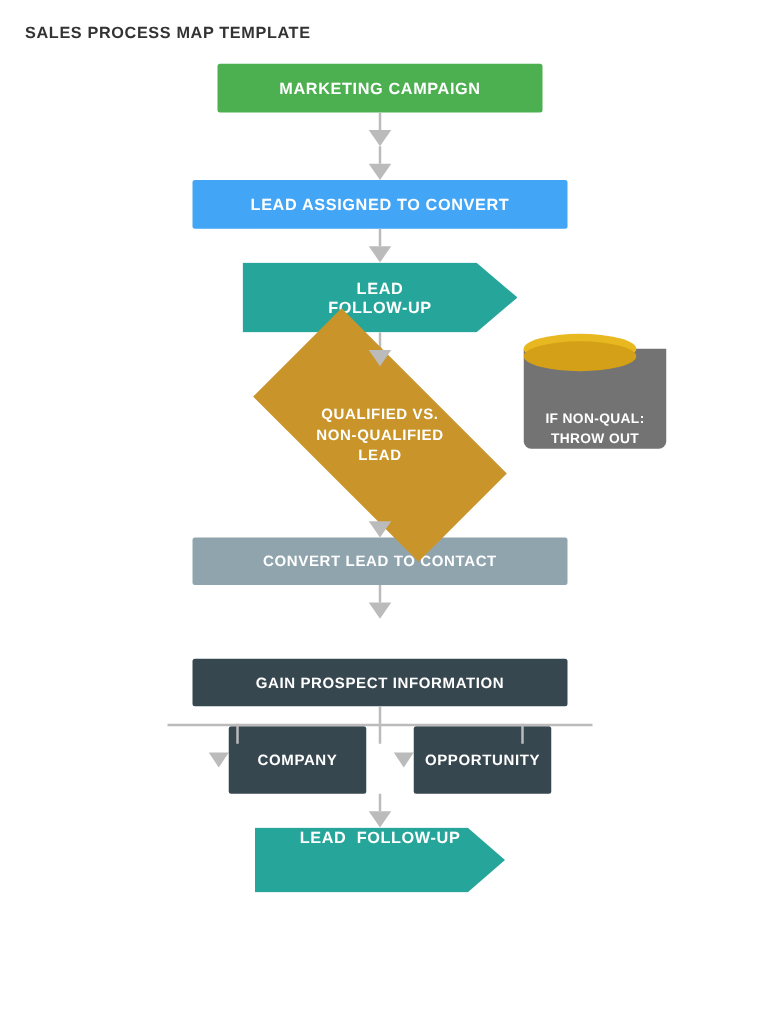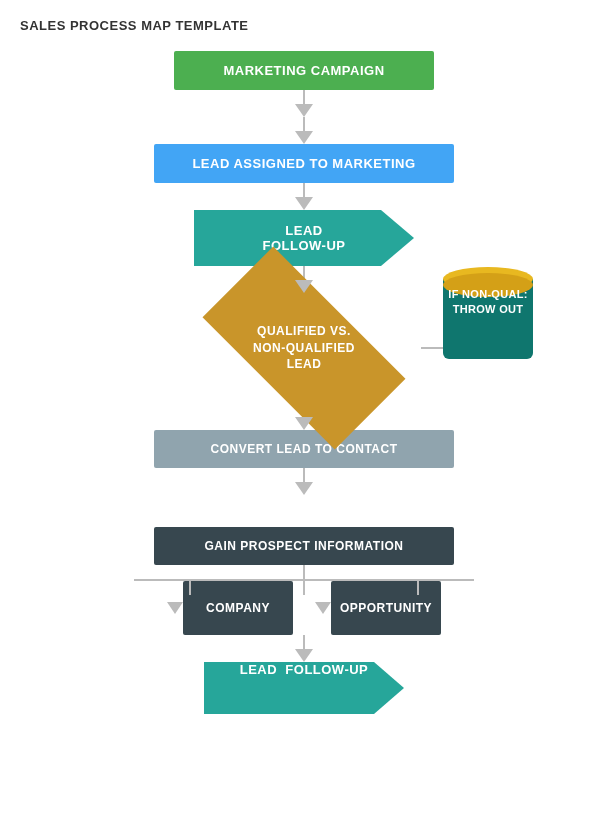--- a/index.html
+++ b/index.html
@@ -164,27 +164,27 @@
       text-align: center;
       padding: 10px 12px;
       width: 110px;
       border-radius: 2px;
       min-height: 54px;
       display: flex;
       align-items: center;
       justify-content: center;
     }
     .cylinder {
-      width: 90px;
+      width: 114px;
       height: 80px;
-      background: #0f766e;
+      background: #737373;
       border-radius: 0 0 6px 6px;
       position: relative;
       display: flex;
-      align-items: flex-start;
+      align-items: flex-end;
       justify-content: center;
     }
     .cylinder::before {
       content: '';
       position: absolute;
       top: -12px;
       left: 0;
       width: 90px;
       height: 24px;
       background: #e8b820;
@@ -264,21 +264,21 @@
     <div class="arrow-down"></div>
   </div>
 
 
   <div class="connector">
     <div class="arrow-line"></div>
     <div class="arrow-down"></div>
   </div>
 
   <div class="box-blue">
-    <span>LEAD ASSIGNED TO MARKETING</span>
+    <span>LEAD ASSIGNED TO CONVERT</span>
   </div>
 
   <div class="connector">
     <div class="arrow-line"></div>
     <div class="arrow-down"></div>
   </div>
 
   <div class="box-teal-arrow">
     <span>
       <span>LEAD</span><br>

